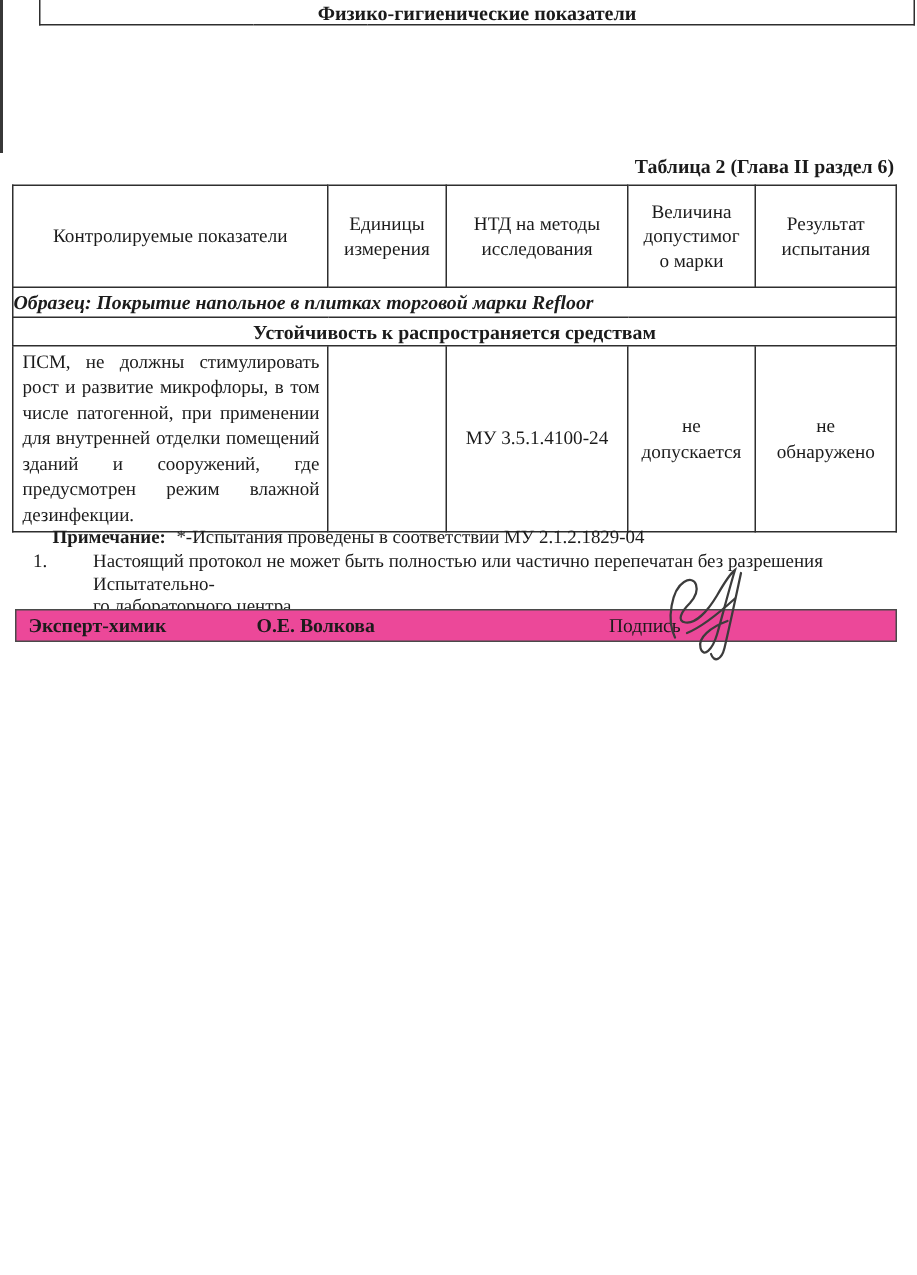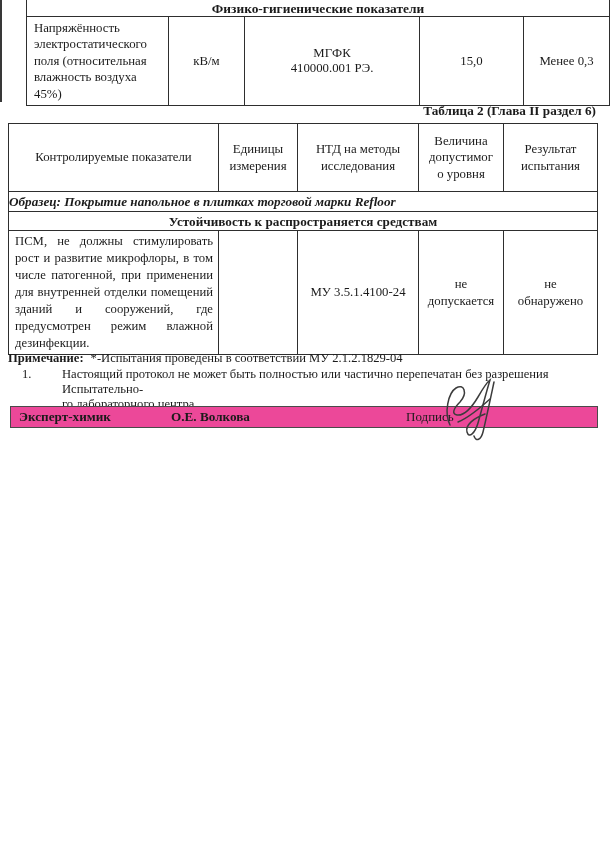--- a/index.html
+++ b/index.html
@@ -47,21 +47,21 @@
   .t2-sample td { height:19px; font-weight:bold; font-style:italic; text-align:left; font-size:13.2px; line-height:18px; padding:0; }
   .t2-section td { height:18px; font-weight:bold; text-align:center; font-size:13.2px; line-height:17px; padding:0; }
   .t2-data td { height:119px; text-align:center; vertical-align:middle; line-height:1.3; }
   .t2-data td.cell-indicator {
     text-align:justify; vertical-align:top;
     padding:2px 5px 2px 6px; font-size:12.7px; line-height:1.34;
   }
 
   
   .notes { position:absolute; left:8px; top:351px; width:598px; font-size:12.6px; }
-  .note-head { line-height:15px; }
+  .note-head { line-height:15px;margin-left:27px; }
   .note-asterisk { margin-left:7px; }
   .note-item { display:flex; margin-left:14px; line-height:15px; margin-top:1px; }
   .note-num { width:24px; flex:none; }
   .note-text { white-space:pre-line; flex:1;margin-left:16px; }
 
   
   .expert-box {
     position:absolute; left:10px; top:406px; width:586px; height:20px;
     border:1px solid #4a4a4a; background:#ec4899;
   }
@@ -87,32 +87,20 @@
       <col style="width:142px">
         <col style="width:76px">
         <col style="width:175px">
       <col style="width:104px">
         <col style="width:86px">
     </colgroup>
     <tbody>
         <tr class="t1-head">
       <td colspan="5">Физико-гигиенические показатели</td>
     </tr>
-    <tr class="t1-row">
-      <td class="cell-indicator pre">Напряжённость
-электростатического
-поля  (относительная
-влажность воздуха
-45%)</td>
-      <td>кВ/м</td>
-      <td class="pre">МГФК
-410000.001 РЭ.</td>
-      <td>15,0</td>
-      <td>Менее 0,3</td>
-    </tr>
   </tbody>
     </table>
 
   <div class="caption2">Таблица 2 (Глава II раздел 6)</div>
 
   <table class="t2">
     <colgroup>
       <col style="width:210px">
         <col style="width:79px">
         <col style="width:121px">
@@ -121,21 +109,21 @@
     </colgroup>
     <tbody>
         <tr class="t2-head">
       <td class="pre">Контролируемые показатели</td>
       <td class="pre">Единицы
 измерения</td>
       <td class="pre">НТД на методы
 исследования</td>
       <td class="pre">Величина
 допустимог
-о уровня</td>
+о марки</td>
       <td class="pre">Результат
 испытания</td>
     </tr>
     <tr class="t2-sample">
       <td colspan="5">Образец: Покрытие напольное в плитках торговой марки Refloor</td>
     </tr>
     <tr class="t2-section">
       <td colspan="5">Устойчивость к распространяется средствам</td>
     </tr>
     <tr class="t2-data">

